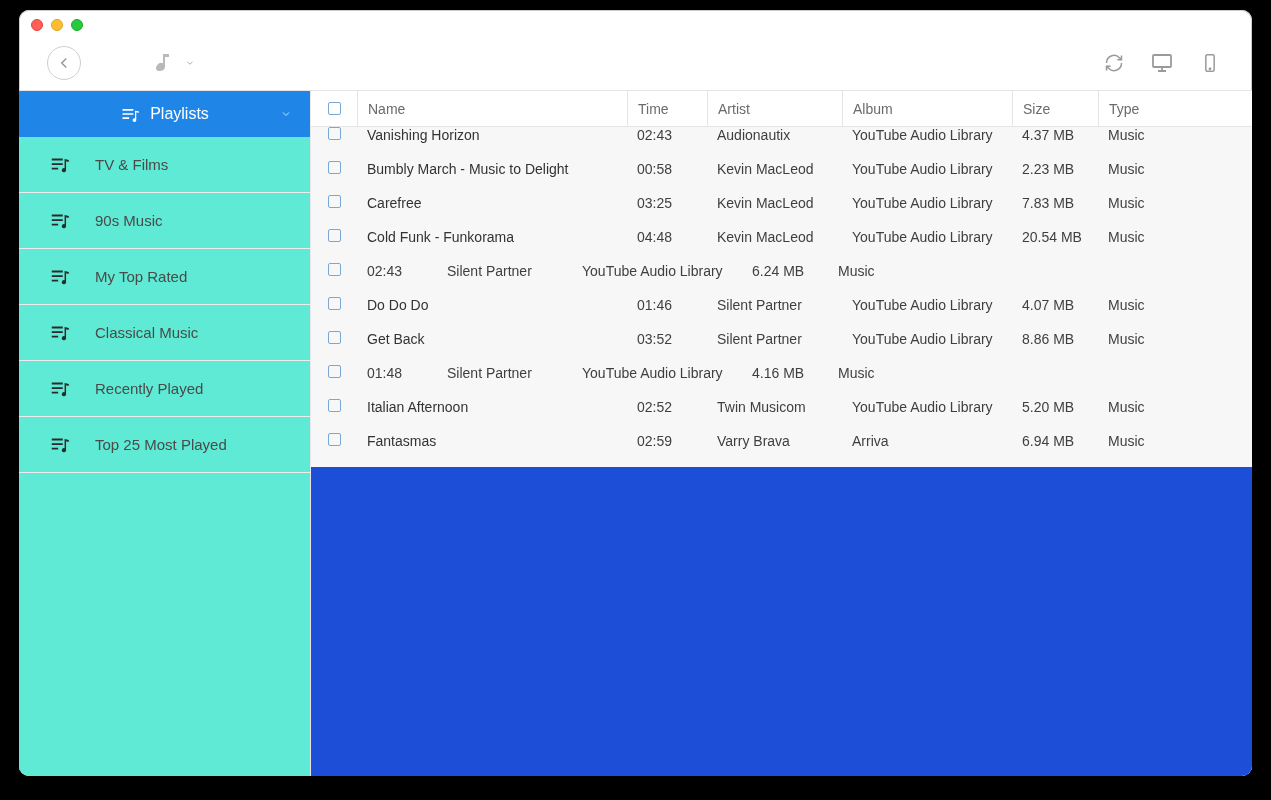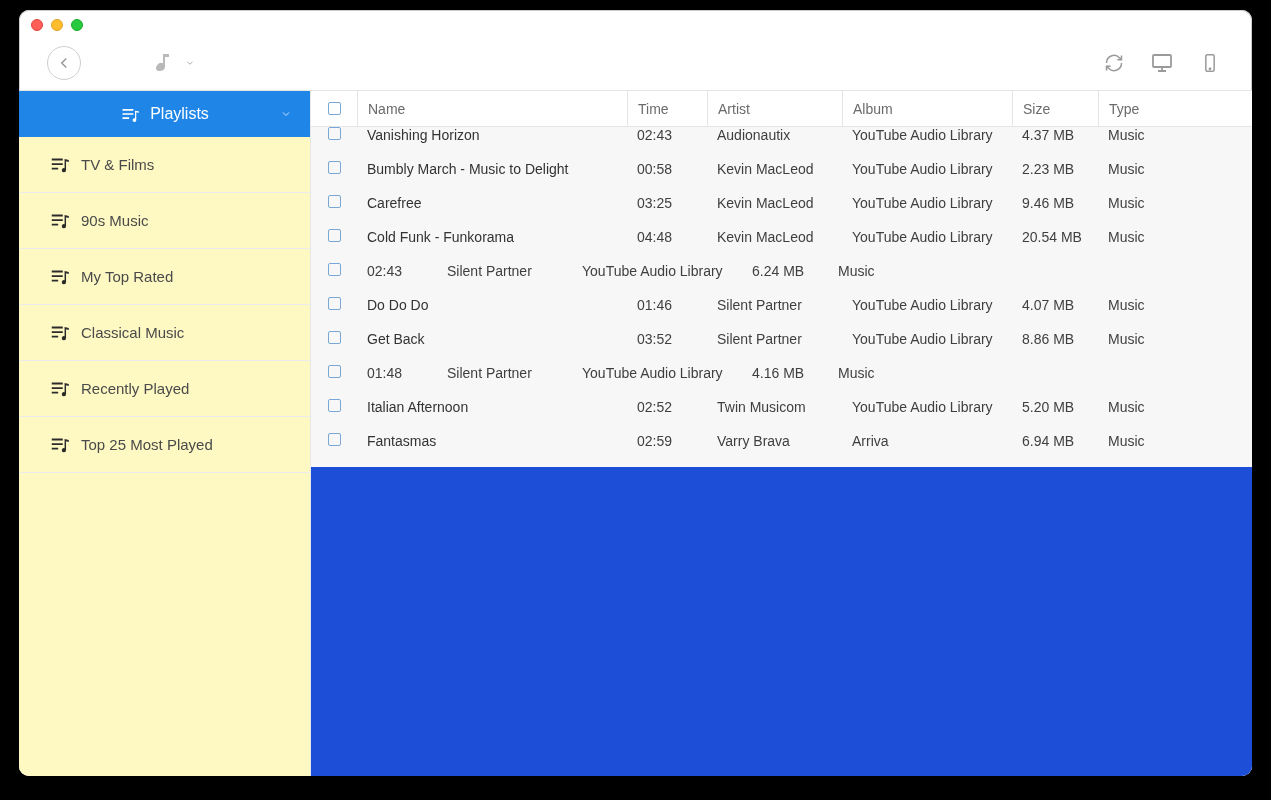--- a/index.html
+++ b/index.html
@@ -68,21 +68,21 @@
   .body {
     flex:1;
     display:flex;
     min-height:0;
     border-top:1px solid #e5e5e5;
   }
 
   .sidebar {
     width: 292px;
     border-right:1px solid #e7e7e7;
-    background:#fef9c3;
+    background:#5eead4;
   }
   .side-head {
     height:46px;
     background:#1f86e8;
     color:#fff;
     display:flex;
     align-items:center;
     justify-content:center;
     gap:10px;
     position:relative;
@@ -93,21 +93,21 @@
     position:absolute;
     right:18px;
     top:50%;
     transform:translateY(-50%);
   }
   .side-item {
     height:56px;
     display:flex;
     align-items:center;
     padding-left:30px;
-    gap:10px;
+    gap:24px;
     border-bottom:1px solid #ececec;
     font-size:15px;
     color:#4a4a4a;
     cursor:pointer;
   }
   .side-item .icon { color:#2b2b2b; flex:0 0 22px; display:flex; }
 
   .main {
     flex:1;
     display:flex;
@@ -324,21 +324,21 @@
             <div class="c-type">Music</div>
           </div>
           <div class="row">
             <div class="cell-chk">
               <div class="chkbox"></div>
             </div>
             <div class="c-name">Carefree</div>
             <div class="c-time">03:25</div>
             <div class="c-artist">Kevin MacLeod</div>
             <div class="c-album">YouTube Audio Library</div>
-            <div class="c-size">9.46 MB</div>
+            <div class="c-size">7.83 MB</div>
             <div class="c-type">Music</div>
           </div>
           <div class="row">
             <div class="cell-chk">
               <div class="chkbox"></div>
             </div>
             <div class="c-name">Cold Funk - Funkorama</div>
             <div class="c-time">04:48</div>
             <div class="c-artist">Kevin MacLeod</div>
             <div class="c-album">YouTube Audio Library</div>

